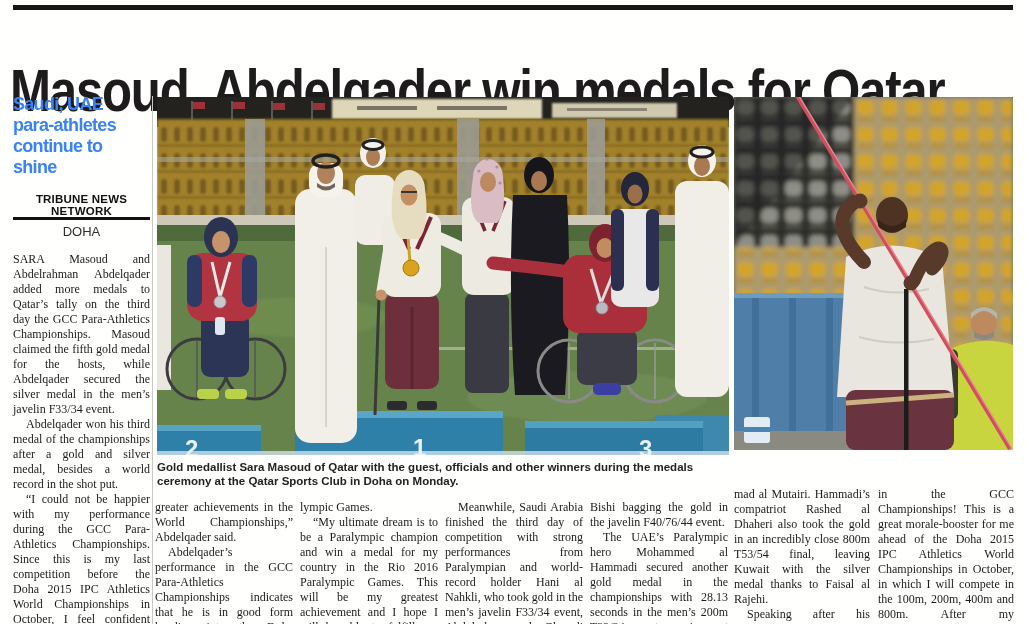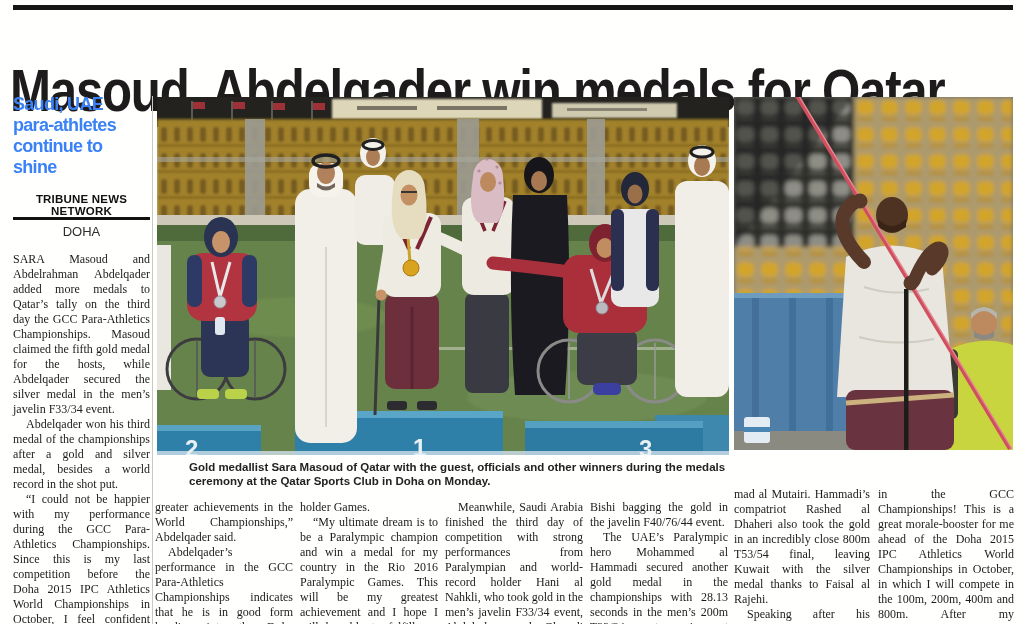--- a/index.html
+++ b/index.html
@@ -20,21 +20,21 @@
   .dateline{margin-top:4px;text-align:center;font-family:"Liberation Sans",sans-serif;
         font-size:13px;font-weight:normal;color:#2e2e2e;}
   .body-copy{margin-top:13px;}
   .body-copy p{margin:0;font-size:12px;line-height:15px;text-align:justify;hyphens:none;}
   .body-copy p.ind{text-indent:13px;}
   .photo{position:absolute;display:block;}
   .photo-main{left:157px;top:97px;}
   .photo-right{left:734px;top:97px;}
   .caption{position:absolute;font-family:"Liberation Sans",sans-serif;font-weight:bold;
         font-size:11.5px;line-height:1.22;color:#222;}
-  .caption-main{left:157px;top:460px;width:565px;margin-left:32px;}
+  .caption-main{left:157px;top:460px;width:565px;}
   .caption-right{left:734px;top:461px;width:282px;}
   .bcol{position:absolute;top:500px;width:138px;}
   .bcol .body-copy{margin-top:0;}
   .bcol-1{left:155px;} .bcol-2{left:300px;} .bcol-3{left:445px;} .bcol-4{left:590px;}
   .bcol-5{left:734px;top:487px;width:136px;} .bcol-6{left:878px;top:487px;width:136px;}
   svg text{font-family:"Liberation Sans",sans-serif;}
 </style>
 </head>
 <body>
 
@@ -296,21 +296,21 @@
   <div class="caption caption-main">Gold medallist Sara Masoud of Qatar with the guest, officials and other winners during the medals ceremony at the Qatar Sports Club in Doha on Monday.</div>
 
   <div class="bcol bcol-1">
     <div class="body-copy">
       <p>greater achievements in the World Championships,” Abdelqader said.</p>
       <p class="ind">Abdelqader’s performance in the GCC Para-Athletics Championships indicates that he is in good form heading into the Doha worlds, one of the last major qualifying competitions to the Rio 2016 Para-</p>
     </div>
   </div>
   <div class="bcol bcol-2">
     <div class="body-copy">
-      <p>holder Games.</p>
+      <p>lympic Games.</p>
       <p class="ind">“My ultimate dream is to be a Paralympic champion and win a medal for my country in the Rio 2016 Paralympic Games. This will be my greatest achievement and I hope I will be able to fulfill my dream and make my family, friends and country proud.”</p>
     </div>
   </div>
   <div class="bcol bcol-3">
     <div class="body-copy">
       <p class="ind">Meanwhile, Saudi Arabia finished the third day of competition with strong performances from Paralympian and world-record holder Hani al Nahkli, who took gold in the men’s javelin F33/34 event, Abdulrahman al Ghamdi winning gold in the 100m event, while his compatriot Ali al</p>
     </div>
   </div>
   <div class="bcol bcol-4">
     <div class="body-copy">

